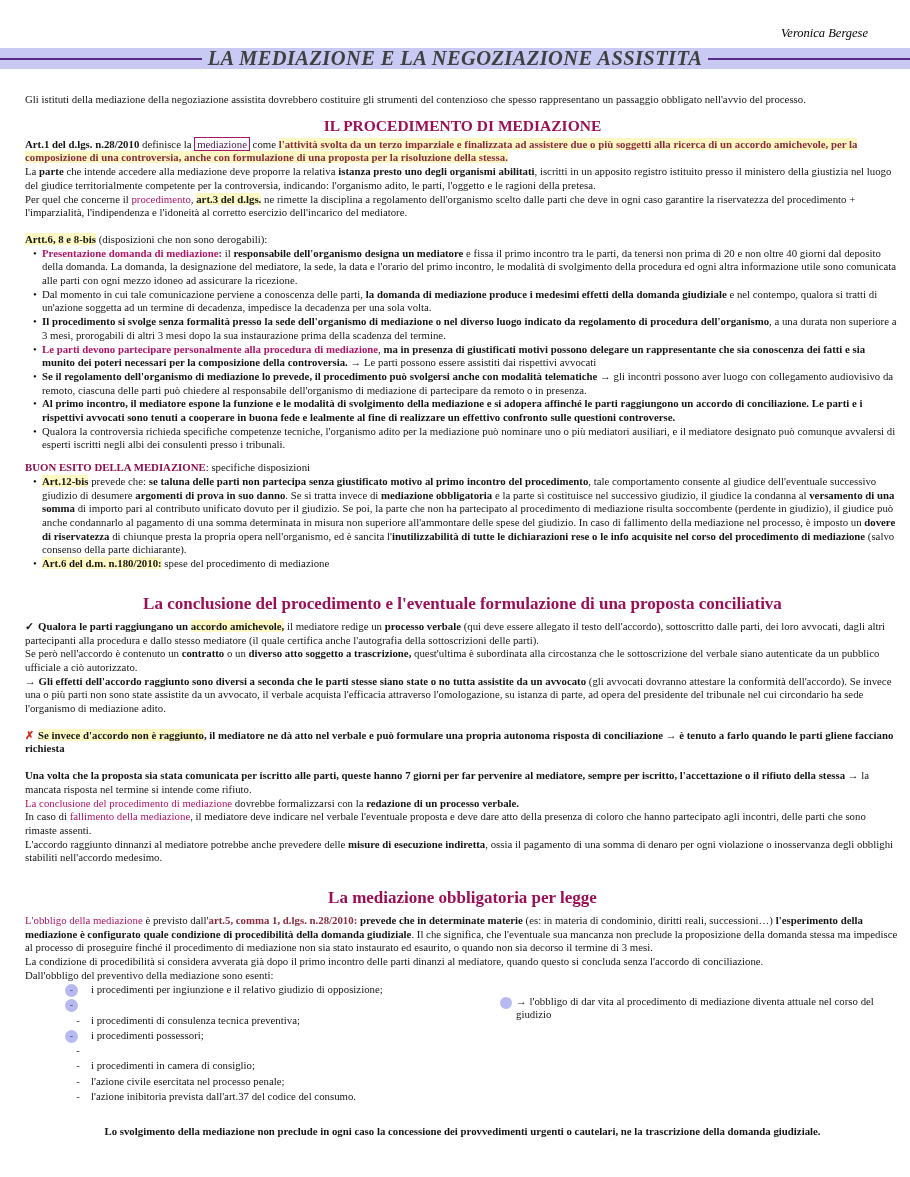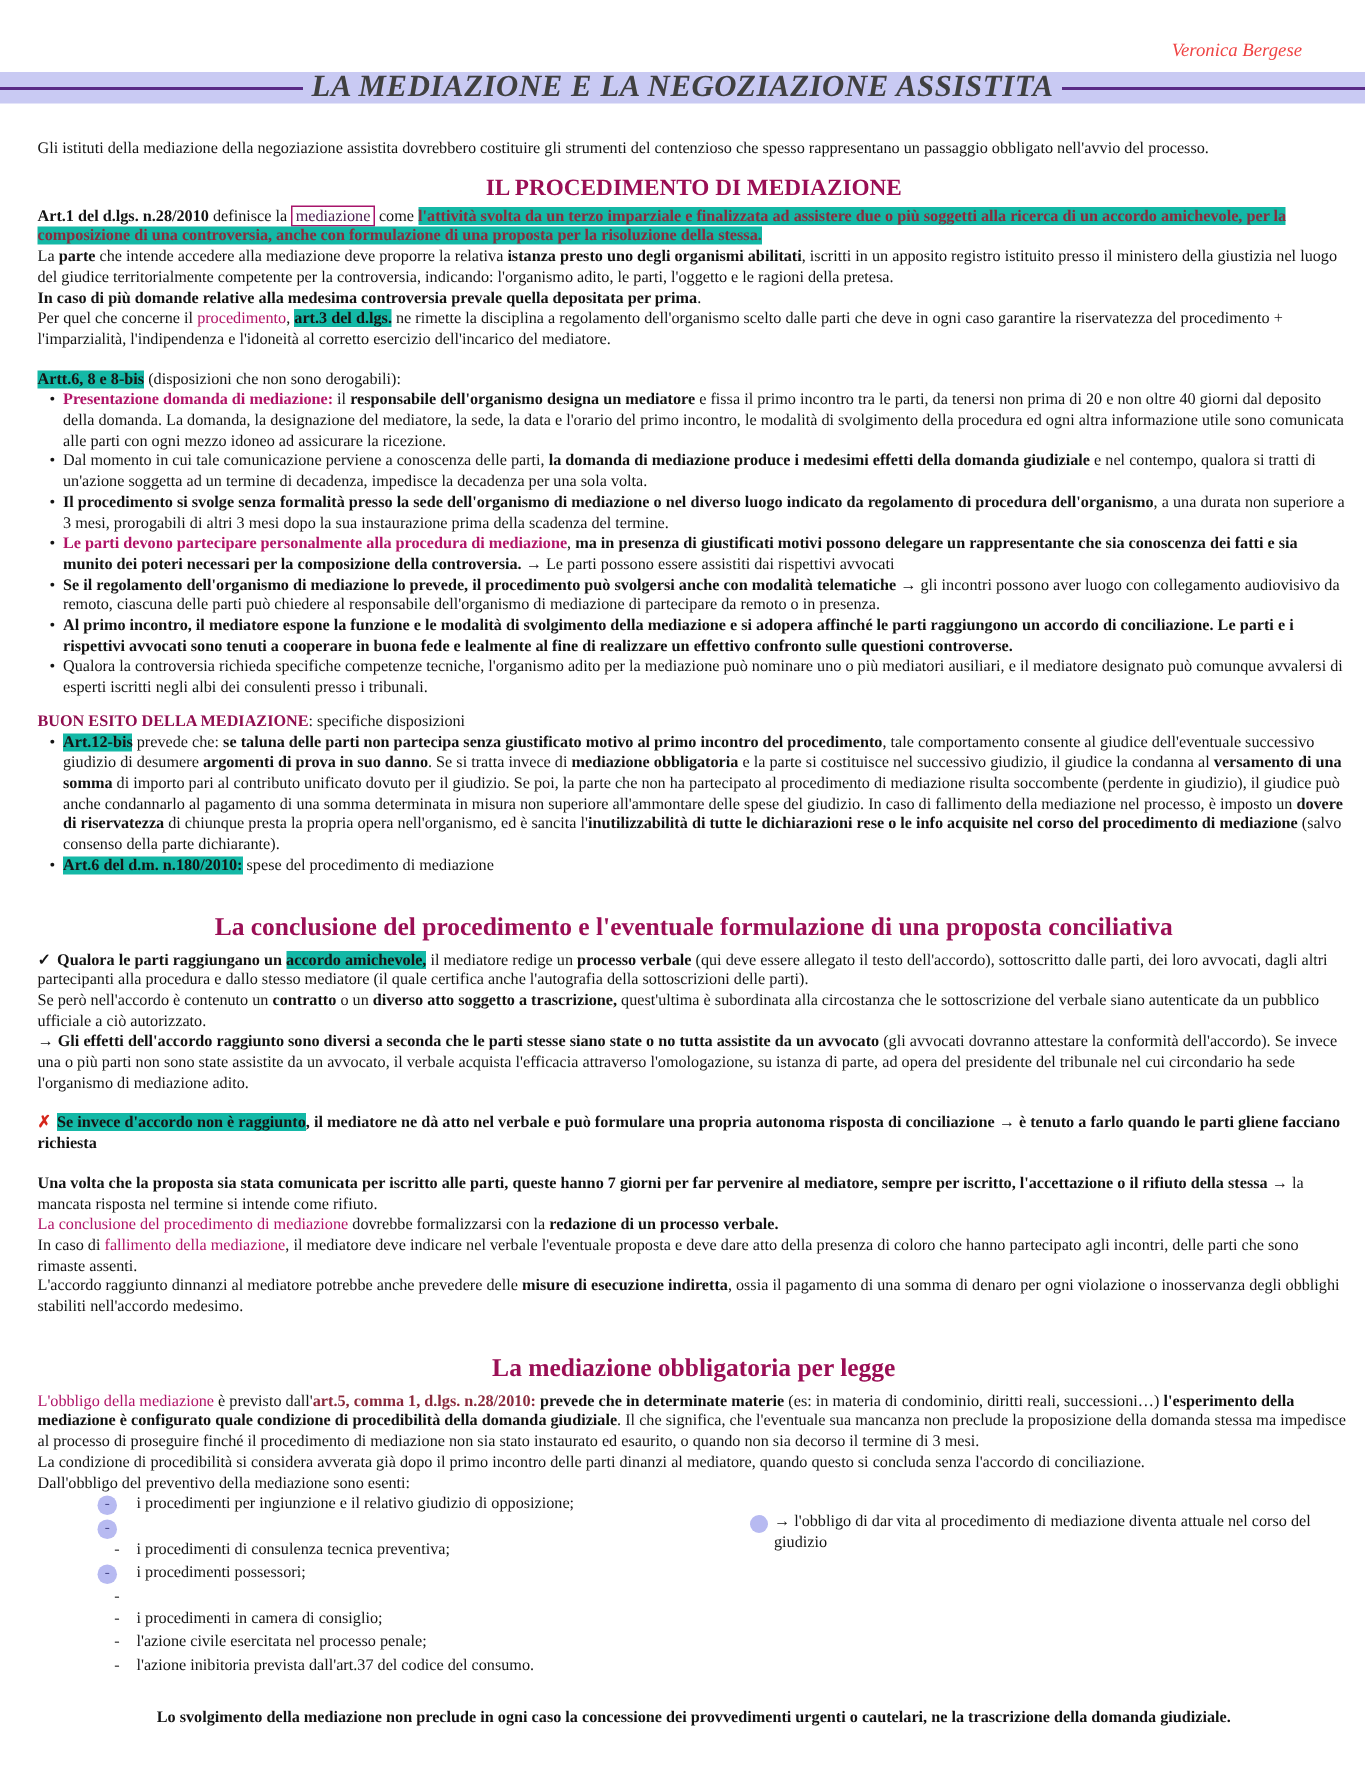--- a/index.html
+++ b/index.html
@@ -1,21 +1,21 @@
 <!DOCTYPE html>
 <html><head>
 <meta charset="utf-8">
 <style>
   html,body{margin:0;padding:0;background:#ffffff;}
   .page{
     width:910px;height:1177px;background:#ffffff;position:relative;overflow:hidden;
     font-family:"Liberation Serif","DejaVu Serif",serif;color:#141414;
   }
   .author{
-    position:absolute;top:26px;right:42px;font-style:italic;font-size:12.5px;color:#ef4444;
+    position:absolute;top:26px;right:42px;font-style:italic;font-size:12.5px;color:#000000;
   }
   .banner{
     position:absolute;top:48px;left:0;right:0;height:21px;background:#c9caf3;
     display:flex;align-items:center;
   }
   .banner .rule{flex:1;height:0;border-top:2.5px solid #5a2b86;}
   .banner .title{
     flex:none;padding:0 6px;font-size:20.5px;font-weight:bold;font-style:italic;
     color:#404040;letter-spacing:.4px;white-space:nowrap;line-height:21px;
   }
@@ -33,21 +33,21 @@
     text-align:center;font-weight:bold;font-size:17px;color:#9a0f55;
     margin:24px 0 8px 0;line-height:17px;
   }
   .gap{height:13px;}
   .gap.small{height:9px;}
   .gap.big{height:20px;}
   .b{font-weight:bold;}
   .m{color:#b01467;}
   .m2{color:#8f0e4f;}
   .r{color:#8a2b3d;}
-  .h{background:#14b8a6;}
+  .h{background:#fef9c3;}
   .box{border:1.3px solid #a7156b;padding:0 2px;color:#4a2050;}
   .check-mark{font-weight:bold;margin-right:4px;}
   .cross-mark{color:#d6271c;font-weight:bold;margin-right:4px;}
   .bullets{margin:0;}
   .bullet-item{display:flex;}
   .dot{flex:none;width:17px;padding-left:8px;box-sizing:border-box;}
   .btext{flex:1;}
   .exempt{display:flex;align-items:flex-start;}
   .ex-list{flex:1;}
   .ex-item{display:flex;margin-bottom:1.5px;}
@@ -75,21 +75,20 @@
   <div class="banner">
     <div class="rule"></div>
     <div class="title">LA MEDIAZIONE E LA NEGOZIAZIONE ASSISTITA</div>
     <div class="rule"></div>
   </div>
   <div class="content" id="doc">
       <div class="para intro"><span>Gli istituti della mediazione della negoziazione assistita dovrebbero costituire gli strumenti del contenzioso che spesso rappresentano un passaggio obbligato nell'avvio del processo.</span></div>
       <div class="h1">IL PROCEDIMENTO DI MEDIAZIONE</div>
       <div class="para"><span class="b">Art.1 del d.lgs. n.28/2010</span><span> definisce la </span><span class="box">mediazione</span><span> come </span><span class="b r h">l'attività svolta da un terzo imparziale e finalizzata ad assistere due o più soggetti alla ricerca di un accordo amichevole, per la composizione di una controversia, anche con formulazione di una proposta per la risoluzione della stessa.</span></div>
       <div class="para"><span>La </span><span class="b">parte</span><span> che intende accedere alla mediazione deve proporre la relativa </span><span class="b">istanza presto uno degli organismi abilitati</span><span>, iscritti in un apposito registro istituito presso il ministero della giustizia nel luogo del giudice territorialmente competente per la controversia, indicando: l'organismo adito, le parti, l'oggetto e le ragioni della pretesa.</span></div>
-      <div class="para"><span class="b">In caso di più domande relative alla medesima controversia prevale quella depositata per prima</span><span>.</span></div>
       <div class="para"><span>Per quel che concerne il </span><span class="m">procedimento</span><span>, </span><span class="b h">art.3 del d.lgs.</span><span> ne rimette la disciplina a regolamento dell'organismo scelto dalle parti che deve in ogni caso garantire la riservatezza del procedimento + l'imparzialità, l'indipendenza e l'idoneità al corretto esercizio dell'incarico del mediatore.</span></div>
       <div class="gap"></div>
       <div class="para"><span class="b h">Artt.6, 8 e 8-bis</span><span> (disposizioni che non sono derogabili):</span></div>
       <div class="bullets">
         <div class="bullet-item">
           <span class="dot">•</span>
           <div class="btext"><span class="b m">Presentazione domanda di mediazione:</span><span> il </span><span class="b">responsabile dell'organismo designa un mediatore</span><span> e fissa il primo incontro tra le parti, da tenersi non prima di 20 e non oltre 40 giorni dal deposito della domanda. La domanda, la designazione del mediatore, la sede, la data e l'orario del primo incontro, le modalità di svolgimento della procedura ed ogni altra informazione utile sono comunicata alle parti con ogni mezzo idoneo ad assicurare la ricezione.</span></div>
         </div>
         <div class="bullet-item">
           <span class="dot">•</span>

